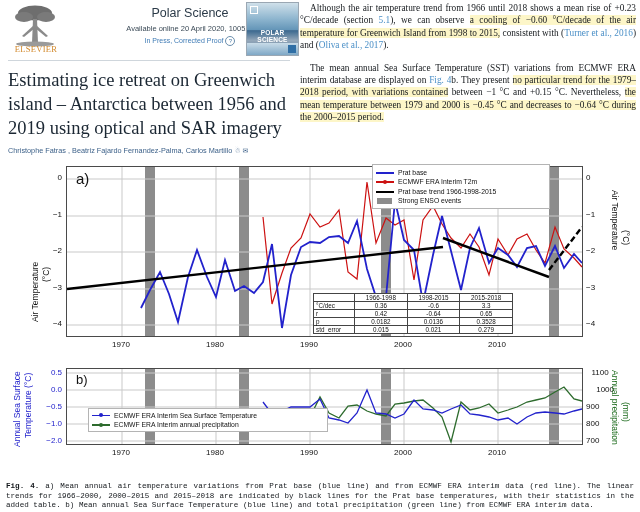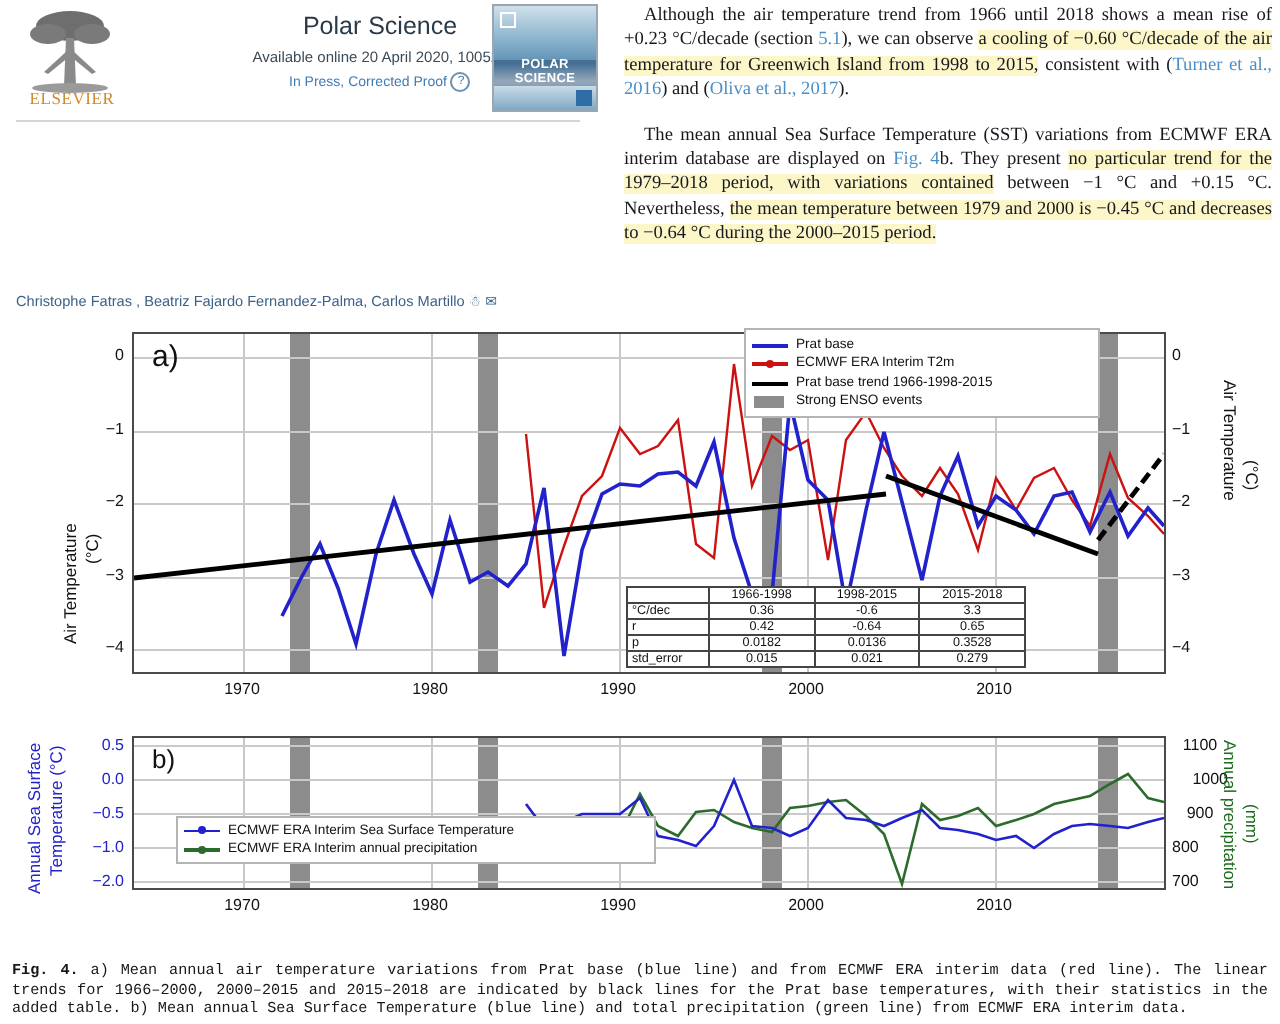--- a/index.html
+++ b/index.html
@@ -37,21 +37,21 @@
   .art-title{position:absolute;left:8px;top:68px;width:285px;
     font-family:"Liberation Serif",serif;font-size:18.5px;line-height:24px;color:#1b2733;}
   .authors{position:absolute;left:8px;top:146px;width:285px;
     font-family:"Liberation Sans",sans-serif;font-size:7.3px;color:#3d6189;}
   .aicon{font-size:7px;color:#3d6189;}
 
   
   .rcol{position:absolute;left:300px;top:2px;width:336px;
     font-family:"Liberation Serif",serif;font-size:9.3px;line-height:12.4px;color:#15191d;
     text-align:justify;}
-  .rcol p{margin:0 0 10px 12px;text-indent:10px;}
+  .rcol p{margin:0 0 10px 0;text-indent:10px;}
   .hl{background:#fdf6c8;}
   .lnk{color:#4a8fc7;}
 
   
   .figure{position:absolute;left:0;top:162px;width:640px;height:318px;}
 
   .plot-a{position:absolute;left:66px;top:4px;width:517px;height:171px;
     background:#fff;border:1px solid #4a4a4a;box-sizing:border-box;}
   .plot-b{position:absolute;left:66px;top:206px;width:517px;height:77px;
     background:#fff;border:1px solid #4a4a4a;box-sizing:border-box;}
@@ -128,20 +128,21 @@
     </div>
     <div class="cover-thumb">
       <div class="cover-sq2"></div>
       <div class="cover-band"></div>
       <div class="cover-txt">POLAR SCIENCE</div>
       <div class="cover-sq"></div>
     </div>
     <div class="hrule"></div>
   </div>
 
+  <div class="art-title">Estimating ice retreat on Greenwich island – Antarctica between 1956 and 2019 using optical and SAR imagery</div>
   <div class="authors">
     <span>Christophe Fatras , Beatriz Fajardo Fernandez-Palma, Carlos Martillo</span>
     <span class="aicon">☃</span>
     <span class="aicon">✉</span>
   </div>
 
   <div class="rcol">
     <p><span>Although the air temperature trend from 1966 until 2018 shows a mean rise of +0.23 °C/decade (section </span><span class="lnk">5.1</span><span>), we can observe </span><span class="hl">a cooling of −0.60 °C/decade of the air temperature for Greenwich Island from 1998 to 2015,</span><span> consistent with (</span><span class="lnk">Turner et al., 2016</span><span>) and (</span><span class="lnk">Oliva et al., 2017</span><span>).</span></p>
     <p><span>The mean annual Sea Surface Temperature (SST) variations from ECMWF ERA interim database are displayed on </span><span class="lnk">Fig. 4</span><span>b. They present </span><span class="hl">no particular trend for the 1979–2018 period, with variations contained</span><span> between −1 °C and +0.15 °C. Nevertheless, </span><span class="hl">the mean temperature between 1979 and 2000 is −0.45 °C and decreases to −0.64 °C during the 2000–2015 period.</span></p>
   </div>
@@ -303,21 +304,21 @@
     <div class="panel-lbl b" style="left:76px;top:210px;">b)</div>
 
     <div class="ytick" style="left:36px;top:206px;width:26px;color:#2222cc;">0.5</div>
     <div class="ytick" style="left:36px;top:223px;width:26px;color:#2222cc;">0.0</div>
     <div class="ytick" style="left:32px;top:240px;width:30px;color:#2222cc;">−0.5</div>
     <div class="ytick" style="left:32px;top:257px;width:30px;color:#2222cc;">−1.0</div>
     <div class="ytick" style="left:32px;top:274px;width:30px;color:#2222cc;">−2.0</div>
 
     <div class="ytick" style="left:586px;top:206px;width:28px;text-align:center;color:#111;">1100</div>
     <div class="ytick" style="left:586px;top:223px;width:28px;text-align:right;color:#111;">1000</div>
-    <div class="ytick" style="left:586px;top:240px;width:28px;text-align:center;color:#111;">900</div>
+    <div class="ytick" style="left:586px;top:240px;width:28px;text-align:left;color:#111;">900</div>
     <div class="ytick" style="left:586px;top:257px;width:28px;text-align:left;color:#111;">800</div>
     <div class="ytick" style="left:586px;top:274px;width:28px;text-align:left;color:#111;">700</div>
 
     <div class="axis-title blue" style="left:12px;top:285px;transform:rotate(-90deg);">Annual Sea Surface</div>
     <div class="axis-title blue" style="left:23px;top:276px;transform:rotate(-90deg);">Temperature (°C)</div>
     <div class="axis-title green" style="left:620px;top:208px;transform:rotate(90deg);">Annual precipitation</div>
     <div class="axis-title green" style="left:631px;top:240px;transform:rotate(90deg);">(mm)</div>
 
     <div class="xtick" style="left:101px;top:286px;width:40px;">1970</div>
     <div class="xtick" style="left:195px;top:286px;width:40px;">1980</div>

